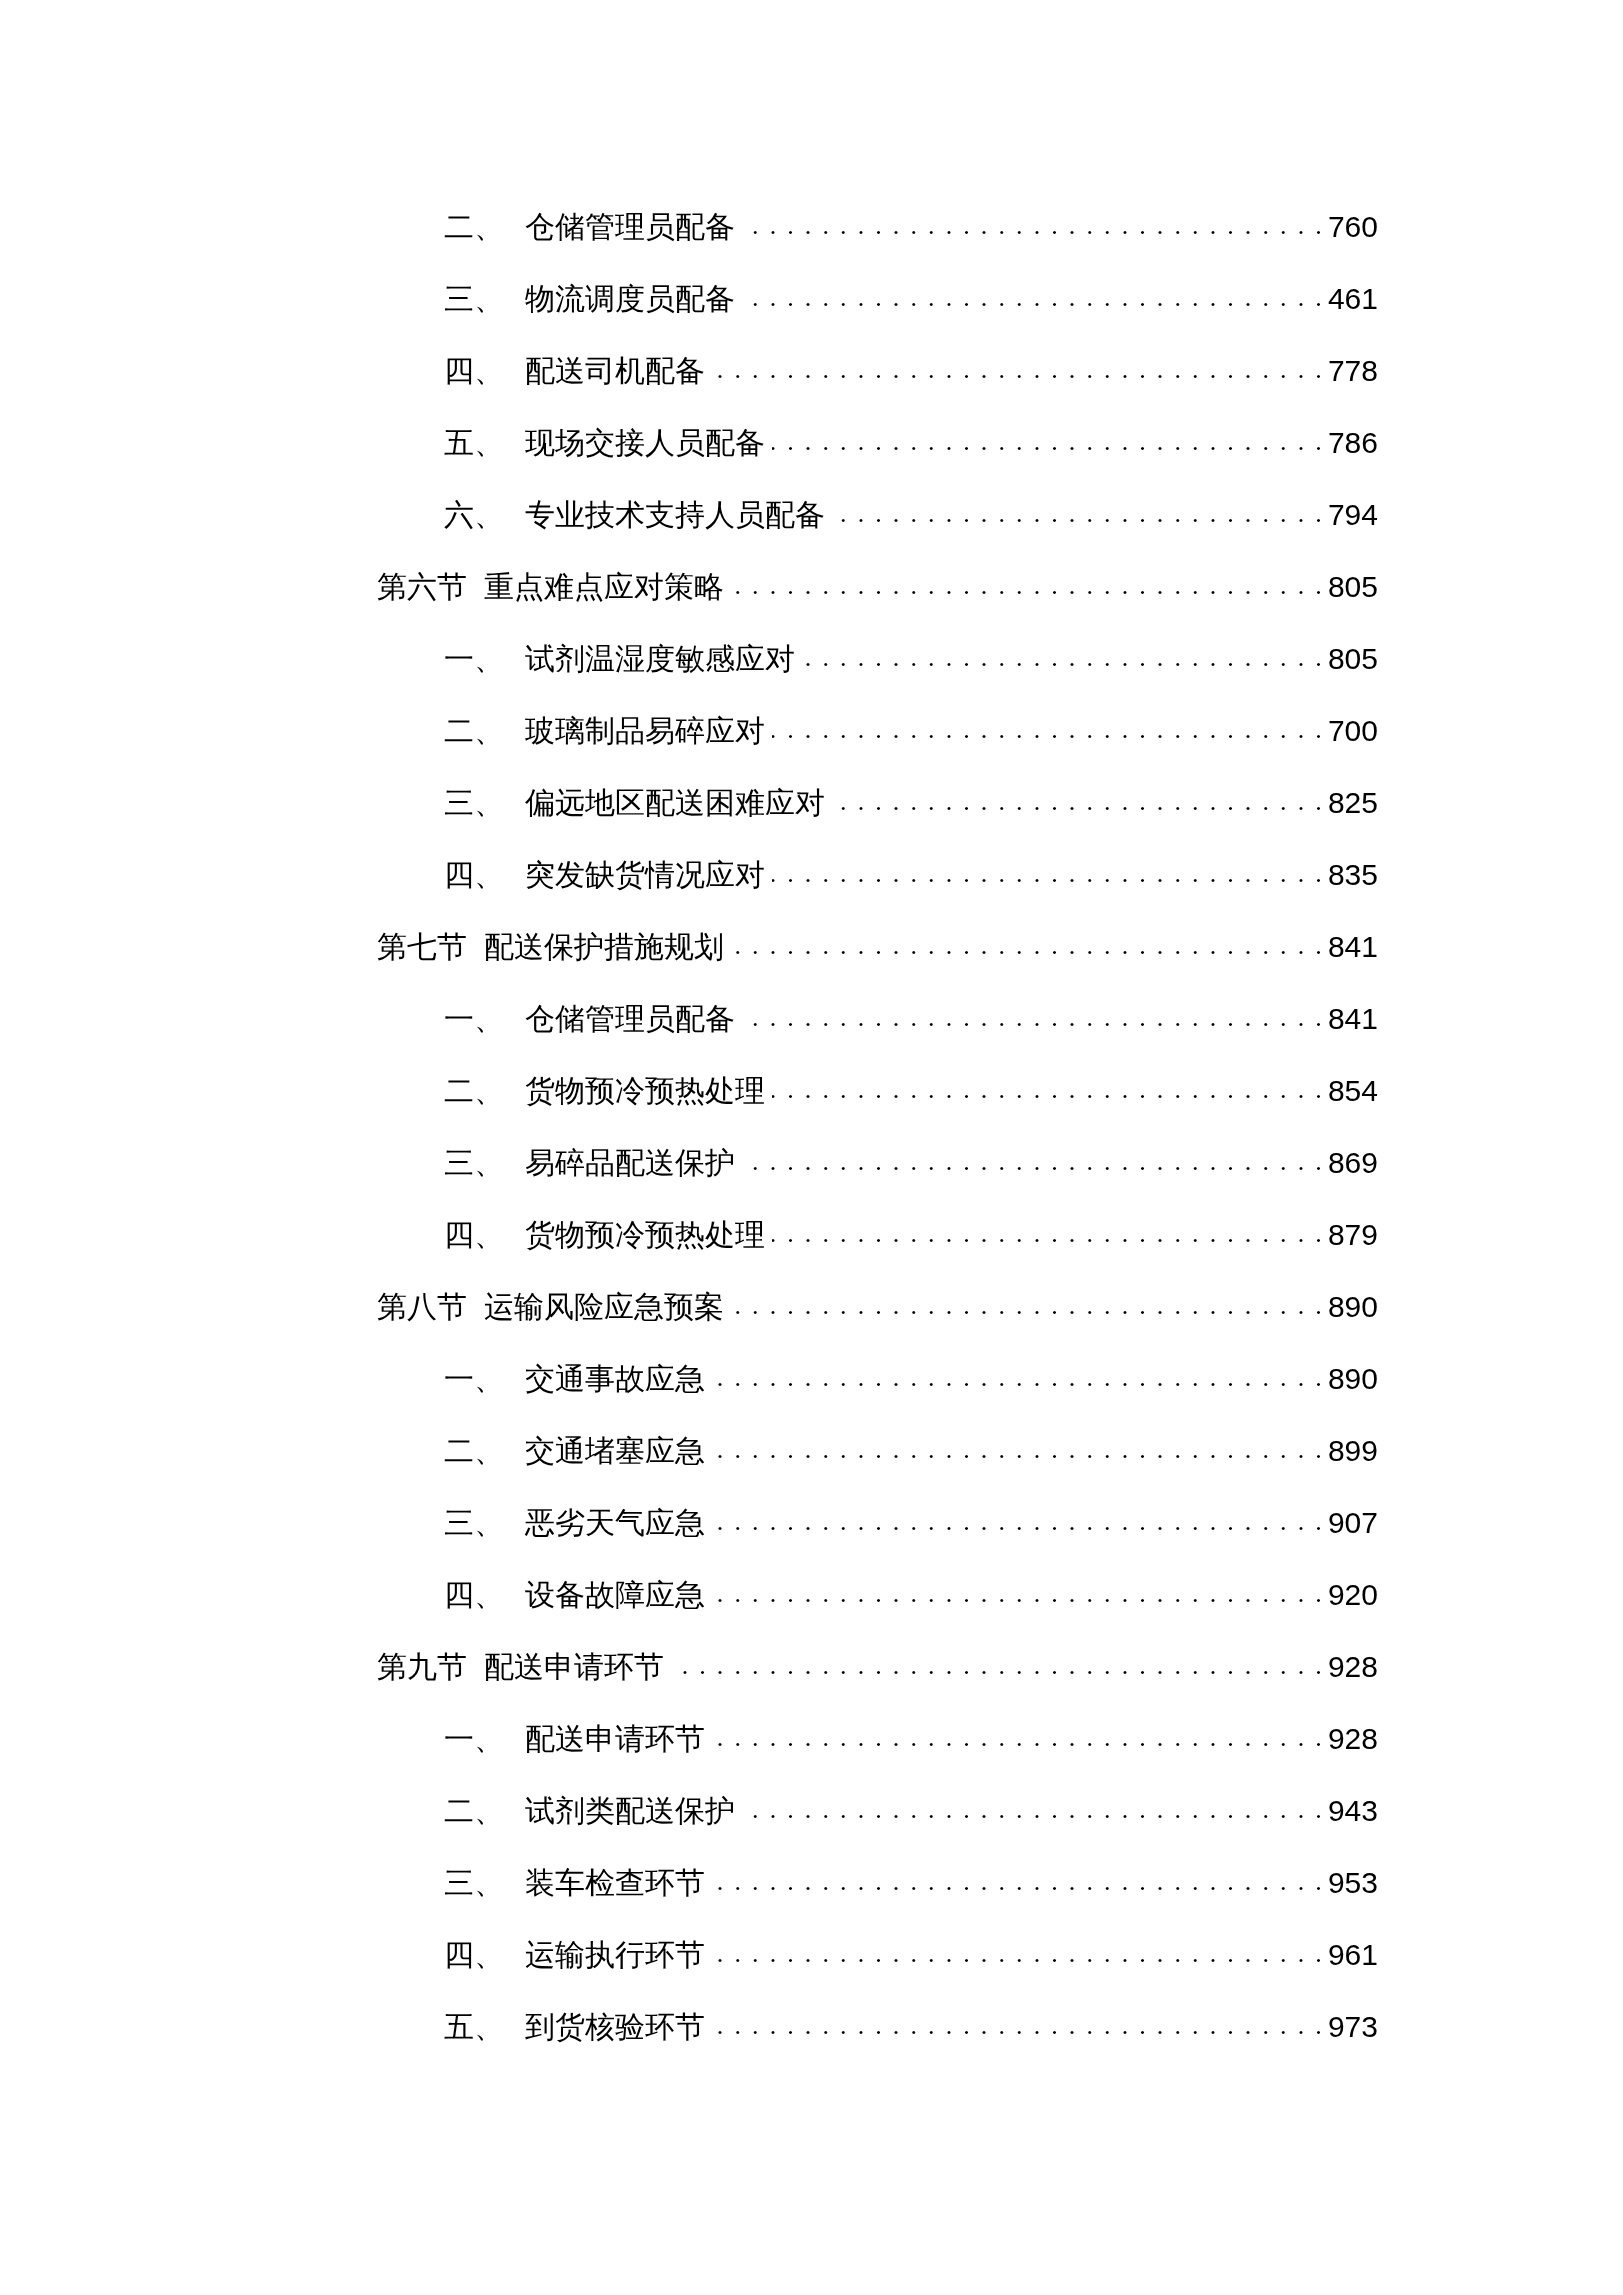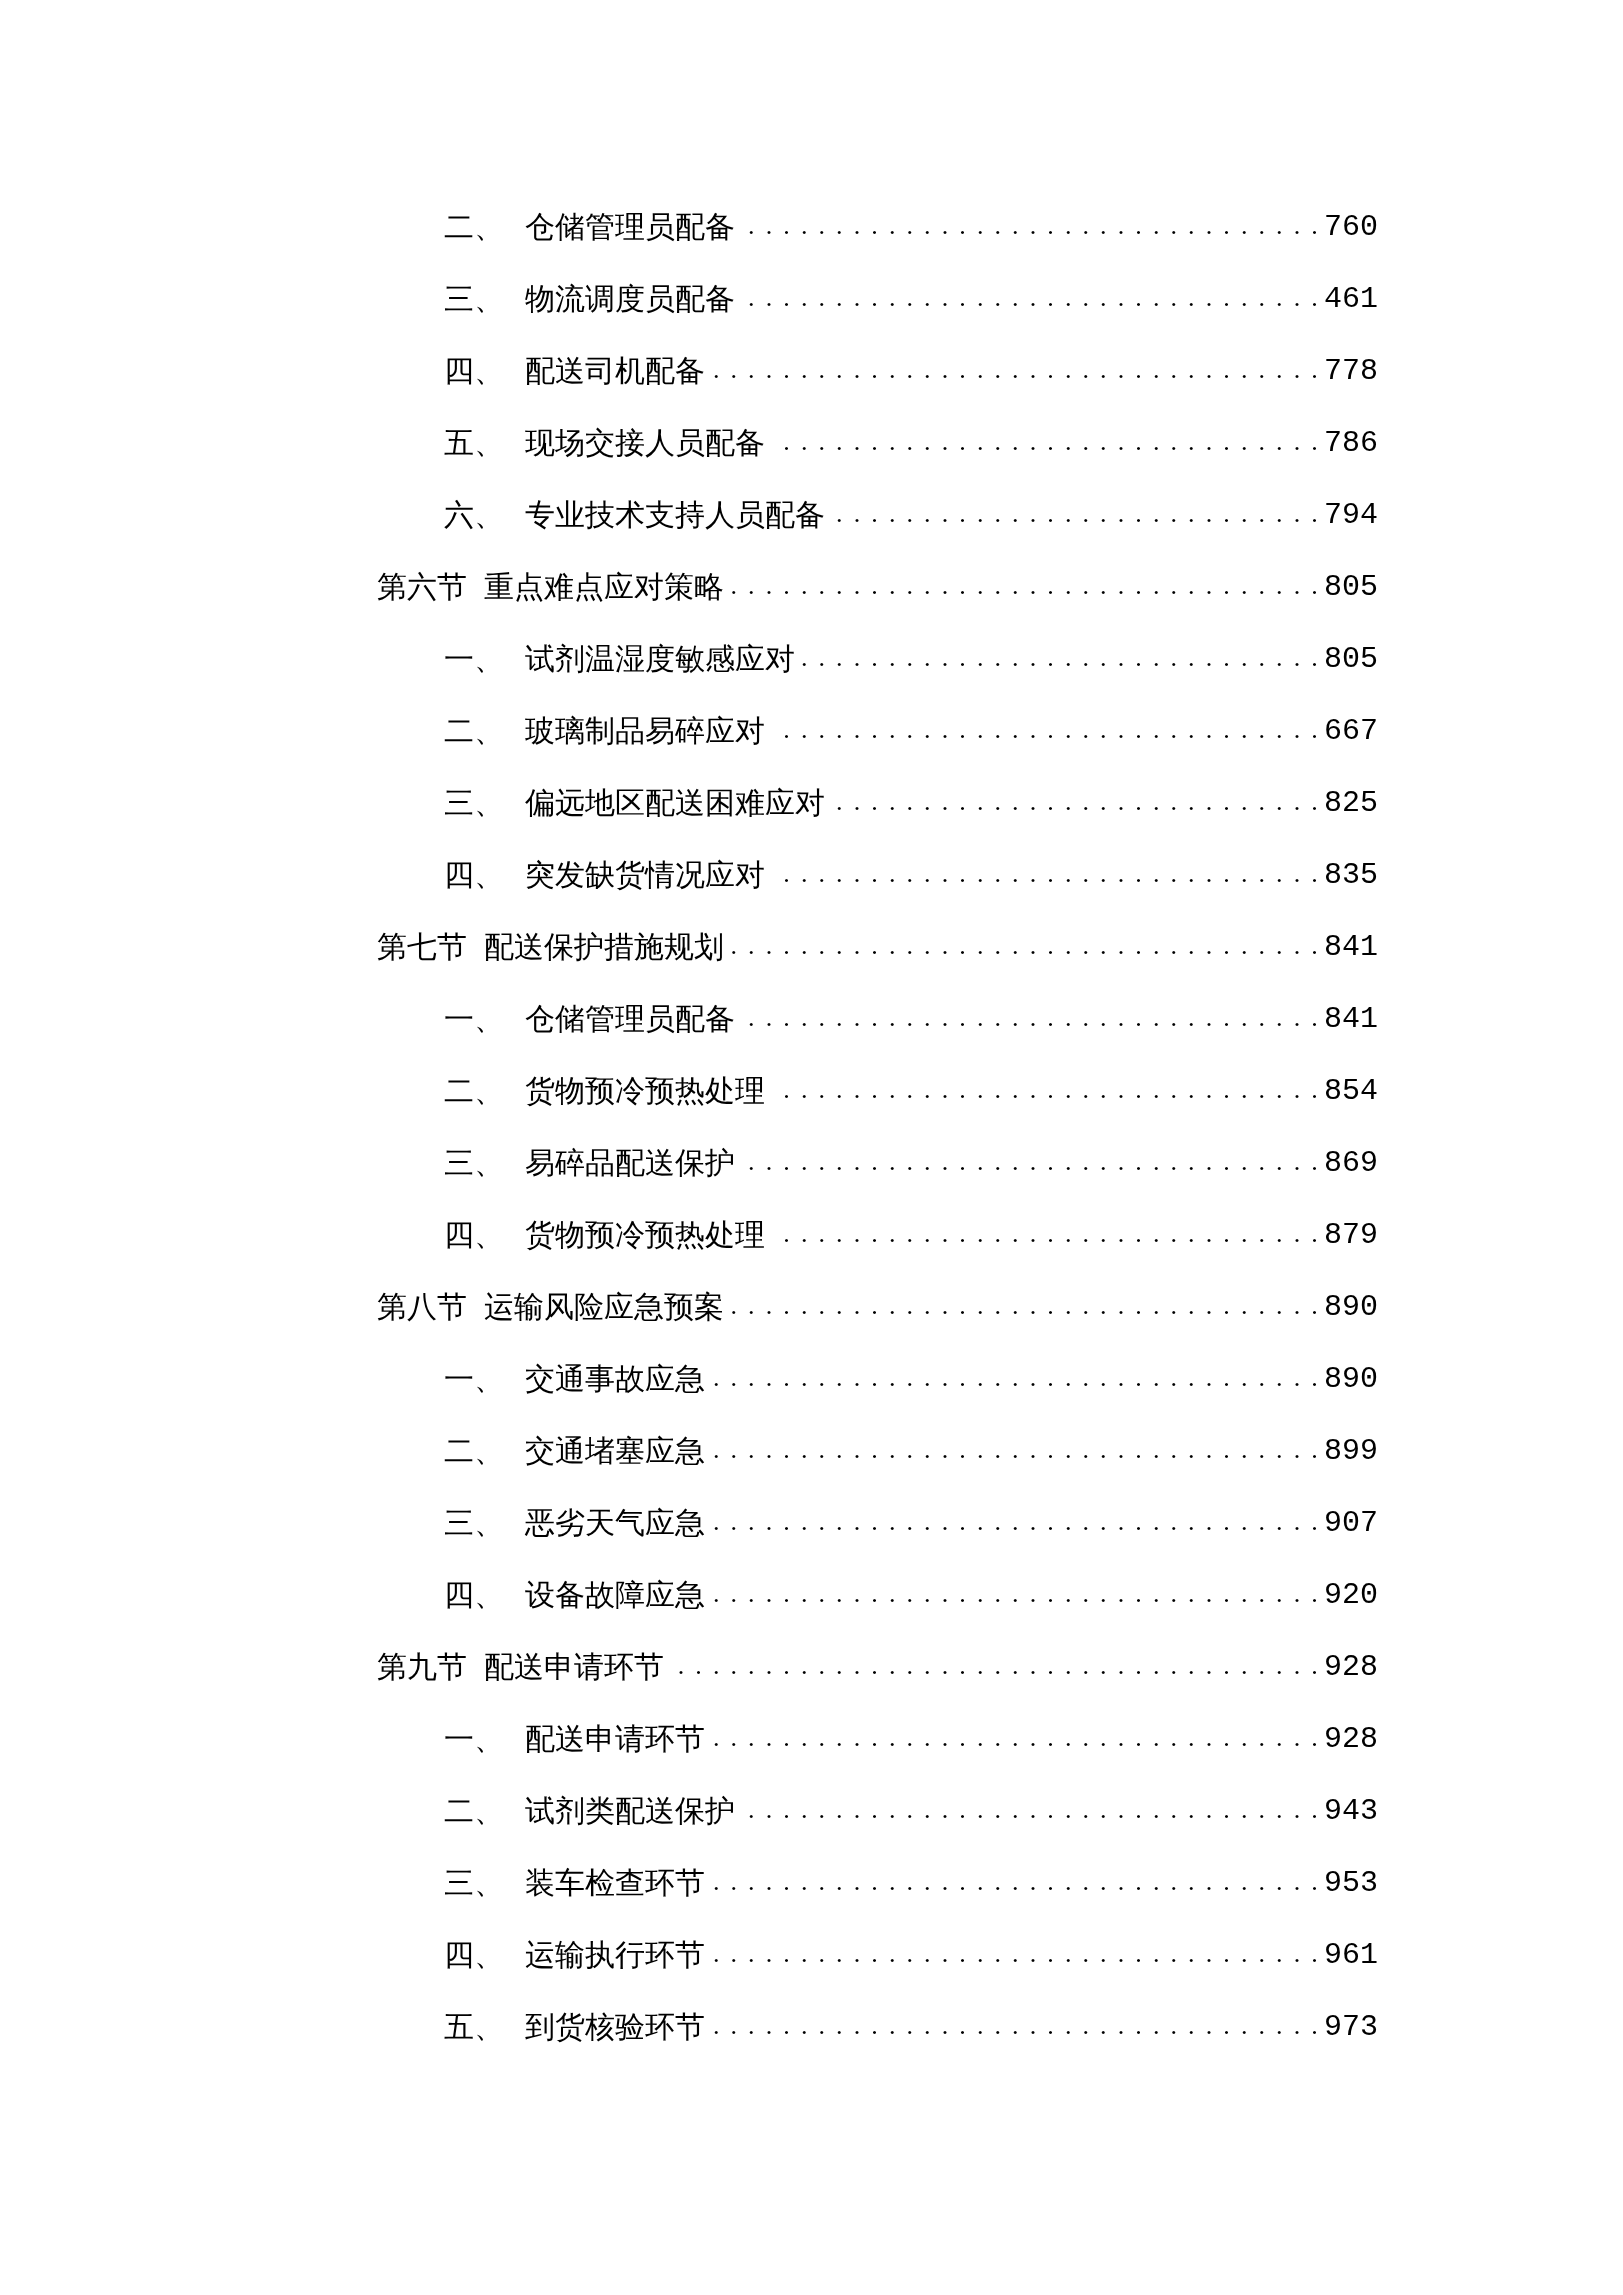--- a/index.html
+++ b/index.html
@@ -56,21 +56,21 @@
       right: 0;
       bottom: 2.6px;
       font-family: "Liberation Serif", serif;
       font-size: 26px;
       letter-spacing: 2.3px;
       white-space: nowrap;
       direction: rtl;
     }
     .page {
       flex: 0 0 auto;
-      font-family: Liberation Mono, monospace;
+      font-family: Liberation Sans, sans-serif;
       font-size: 30px;
       text-align: right;
       min-width: 47px;
     }
   </style>
 </head>
 <body>
 
 <div class="toc">
   <div class="toc-row sub">
@@ -112,21 +112,21 @@
   <div class="toc-row sub">
     <span class="prefix">一、</span>
     <span class="title">试剂温湿度敏感应对</span>
     <span class="leader"></span>
     <span class="page">805</span>
   </div>
   <div class="toc-row sub">
     <span class="prefix">二、</span>
     <span class="title">玻璃制品易碎应对</span>
     <span class="leader"></span>
-    <span class="page">667</span>
+    <span class="page">700</span>
   </div>
   <div class="toc-row sub">
     <span class="prefix">三、</span>
     <span class="title">偏远地区配送困难应对</span>
     <span class="leader"></span>
     <span class="page">825</span>
   </div>
   <div class="toc-row sub">
     <span class="prefix">四、</span>
     <span class="title">突发缺货情况应对</span>

